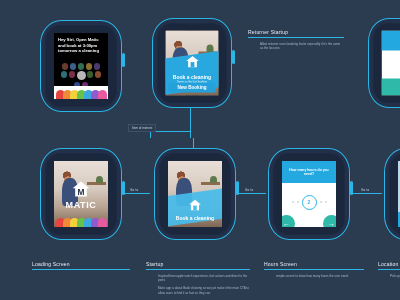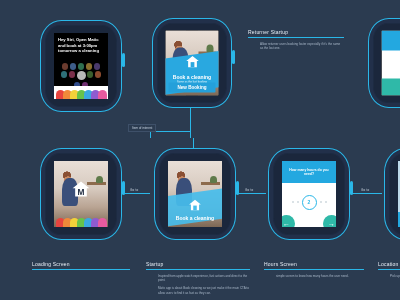--- a/index.html
+++ b/index.html
@@ -307,20 +307,21 @@
     <div class="crown"></div>
     <div class="screen" style="width:54px;height:66px;">
       <div class="photo">
         <div class="shelf"></div>
         <div class="plant"></div>
       </div>
       <svg class="house" style="position:absolute;left:50%;top:42%;transform:translate(-50%,-50%);" width="20" height="20" viewBox="0 0 24 24">
         <path d="M12 3 L22 11 H19 V21 H5 V11 H2 Z" fill="#ffffff"></path>
         <text x="12" y="19" font-size="10" font-family="Liberation Sans, sans-serif" font-weight="bold" fill="#1b273c" text-anchor="middle">M</text>
       </svg>
+      <div class="matic-word" style="position:absolute;left:0;right:0;top:60%;">MATIC</div>
       <div class="rainbow" style="height:10px;background:transparent;">
         <span style="background:#e8443f"></span>
           <span style="background:#f0893a"></span>
         <span style="background:#f3d13a"></span>
           <span style="background:#67c24a"></span>
         <span style="background:#3aa9e0"></span>
           <span style="background:#8f5bd0"></span>
         <span style="background:#e85aa0"></span>
       </div>
     </div>

